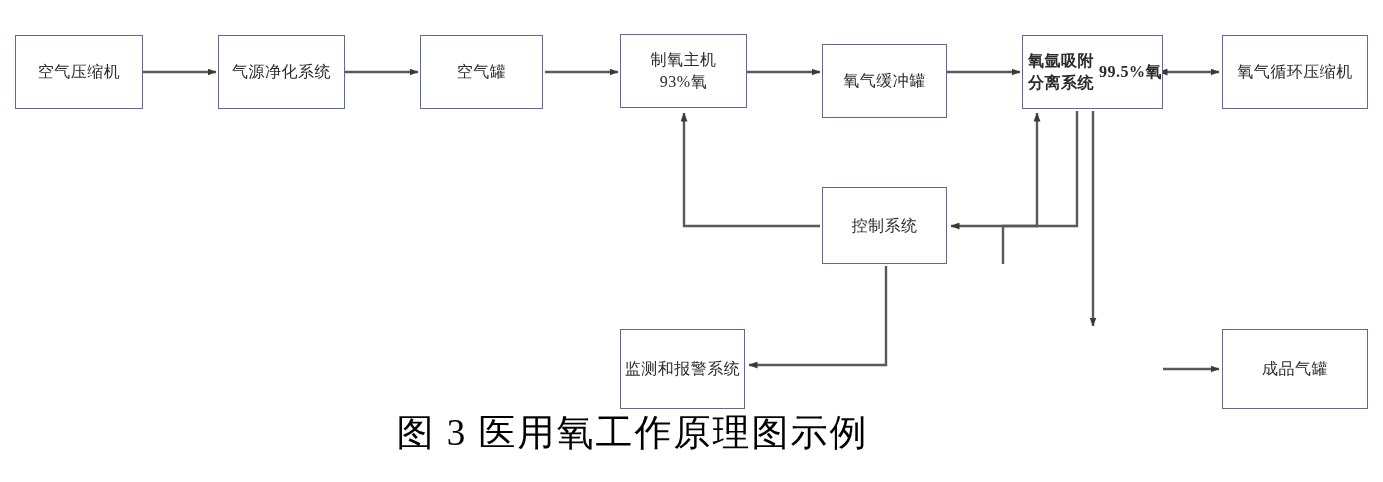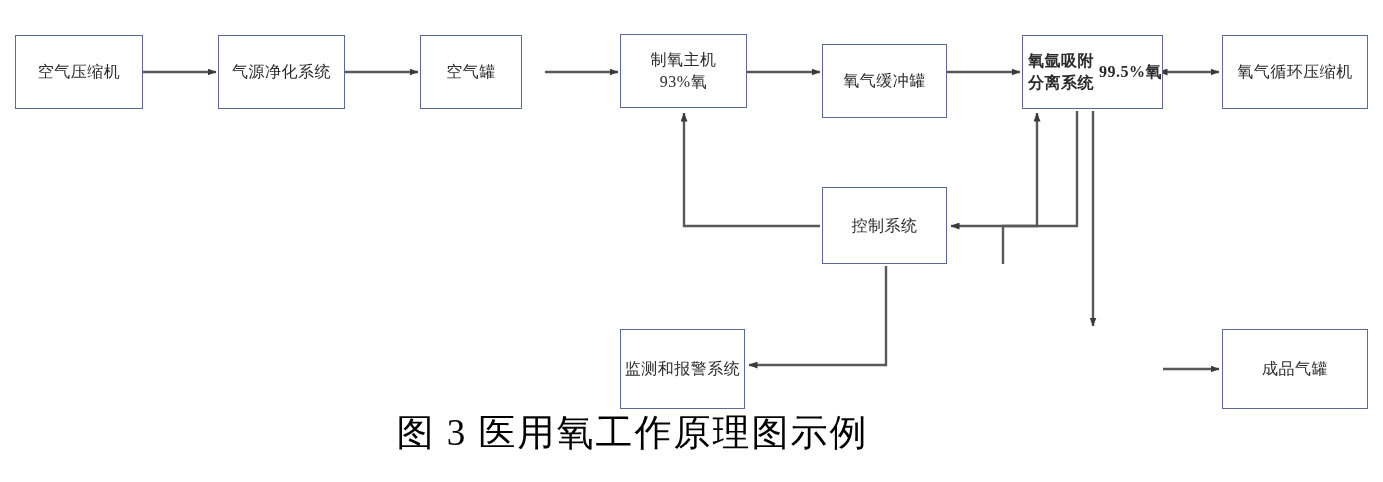--- a/index.html
+++ b/index.html
@@ -99,21 +99,21 @@
   </svg>
 
   <div class="node-box" style="left:15px; top:11px; width:128px; height:74px;">
     <span class="node-label">空气压缩机</span>
   </div>
 
   <div class="node-box" style="left:218px; top:11px; width:127px; height:74px;font-family:Liberation Serif, serif;">
     <span class="node-label">气源净化系统</span>
   </div>
 
-  <div class="node-box" style="left:420px; top:11px; width:102px; height:74px;">
+  <div class="node-box" style="left:420px; top:11px; width:123px; height:74px;">
     <span class="node-label">空气罐</span>
   </div>
 
   <div class="node-box" style="left:620px; top:10px; width:127px; height:74px; flex-direction:column;">
     <span class="node-label">制氧主机</span>
     <span class="node-sub">93%氧</span>
   </div>
 
   <div class="node-box" style="left:822px; top:20px; width:125px; height:74px;">
     <span class="node-label">氧气缓冲罐</span>

